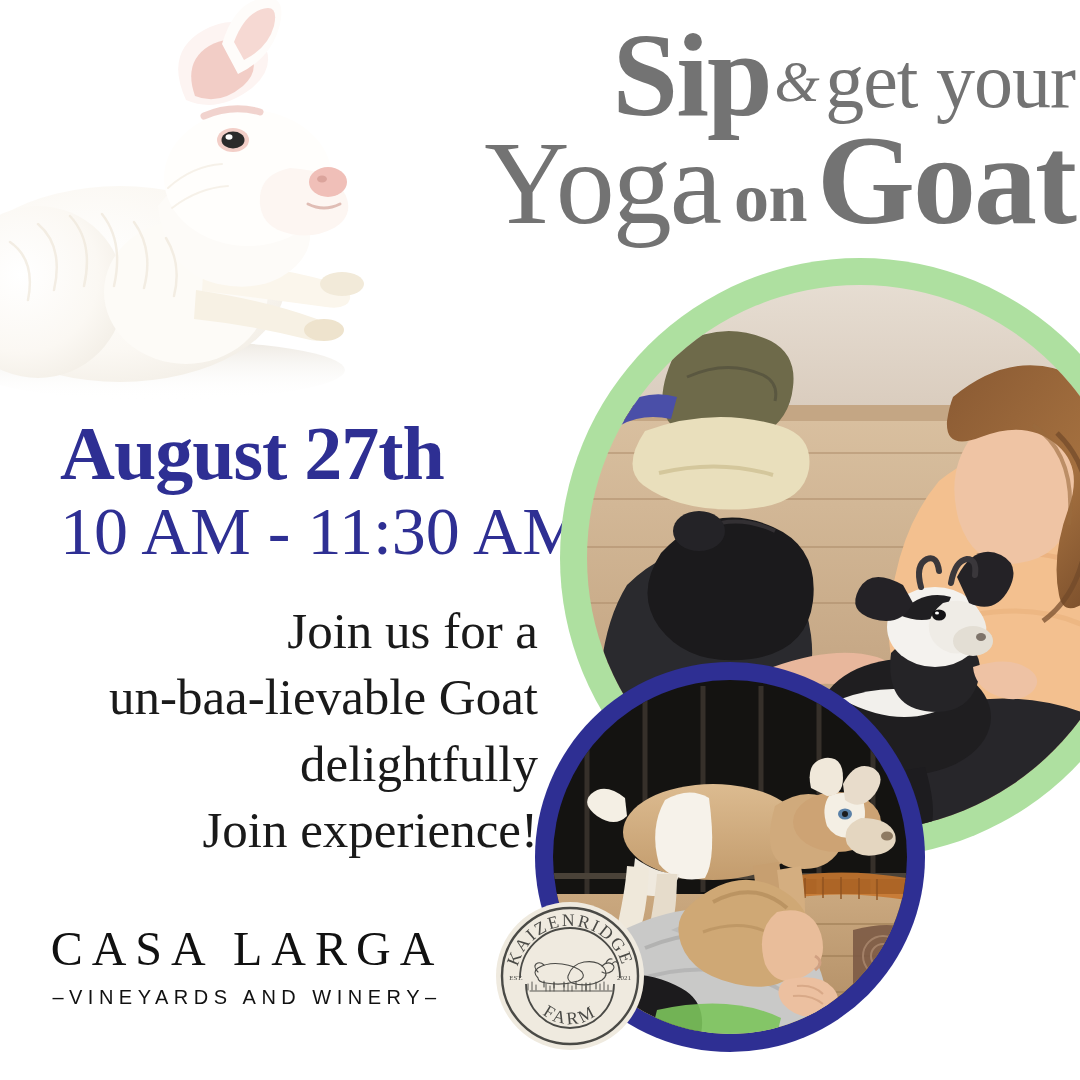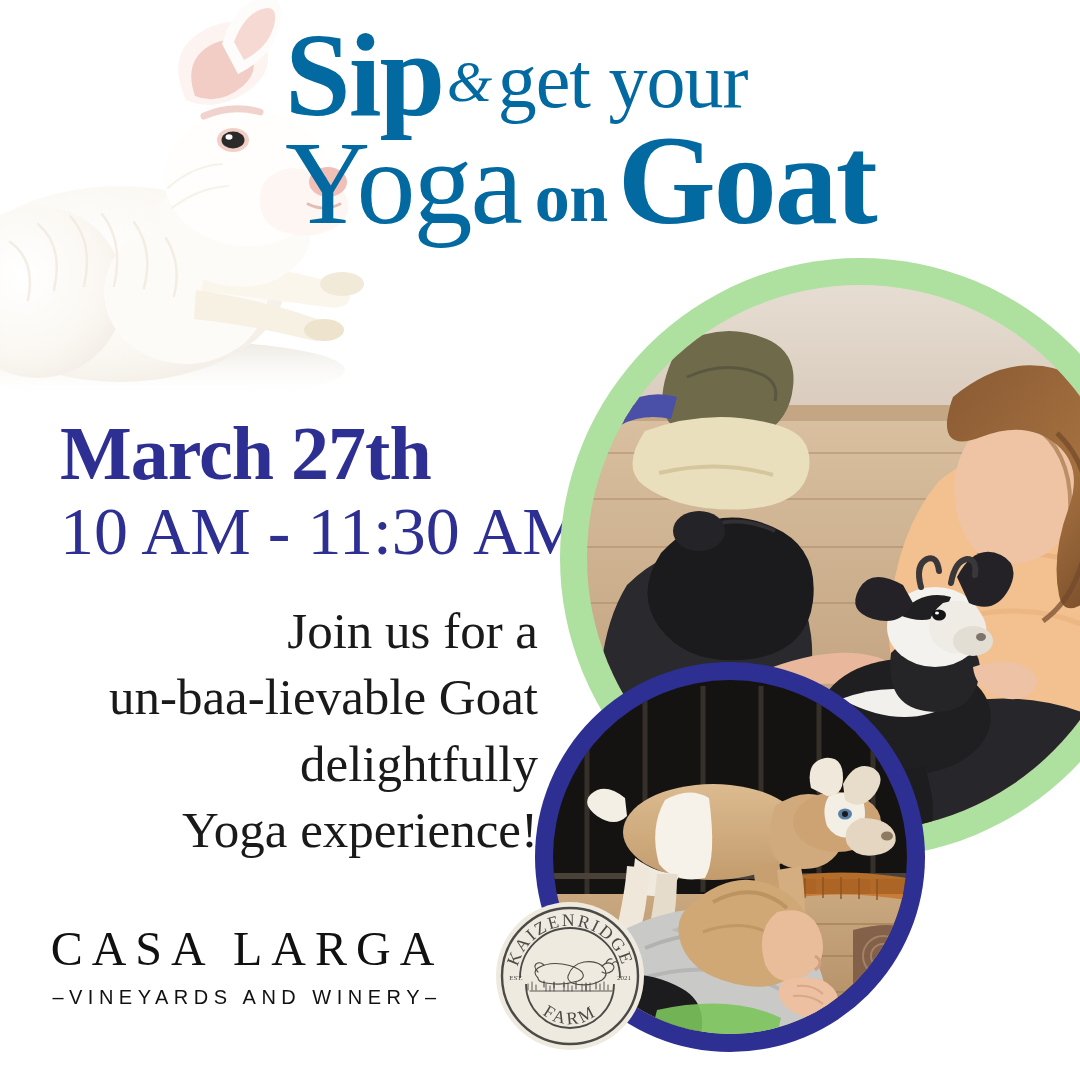--- a/index.html
+++ b/index.html
@@ -26,23 +26,24 @@
     overflow: hidden;
   }
   .goat-photo svg { display: block; width: 100%; height: 100%; }
 
   
   .headline {
     position: absolute;
     left: 285px;
     top: 22px;
     width: 790px;
-    color: #0369a1;
+    color: #737373;
     line-height: 0.92;
     letter-spacing: -0.5px;
+    text-align: right;
   }
   .headline .line1 {
     display: block;
     white-space: nowrap;
   }
   .headline .line2 {
     display: block;
     white-space: nowrap;
     margin-top: -8px;
   }
@@ -267,29 +268,29 @@
   <div class="headline">
     <span class="line1">
       <span class="word-sip">Sip</span><span class="word-amp">&amp;</span><span class="word-getyour">get your</span>
     </span>
     <span class="line2">
       <span class="word-goat">Yoga</span><span class="word-on">on</span><span class="word-yoga">Goat</span>
     </span>
   </div>
 
   <div class="date-block">
-    <div class="date-line">March 27th</div>
+    <div class="date-line">August 27th</div>
     <div class="time-line">10 AM - 11:30 AM</div>
   </div>
 
   <div class="body-copy">
     <span class="bl">Join us for a</span>
     <span class="bl">un-baa-lievable Goat</span>
     <span class="bl">delightfully</span>
-    <span class="bl">Yoga experience!</span>
+    <span class="bl">Join experience!</span>
   </div>
 
   <div class="casa-logo">
     <div class="casa-name">CASA LARGA</div>
     <div class="casa-sub">–VINEYARDS AND WINERY–</div>
   </div>
 
   <div class="circle-green">
     <div class="inner">
       <svg class="photo-svg" viewBox="0 0 546 546" preserveAspectRatio="xMidYMid slice" xmlns="http://www.w3.org/2000/svg" aria-hidden="true">

